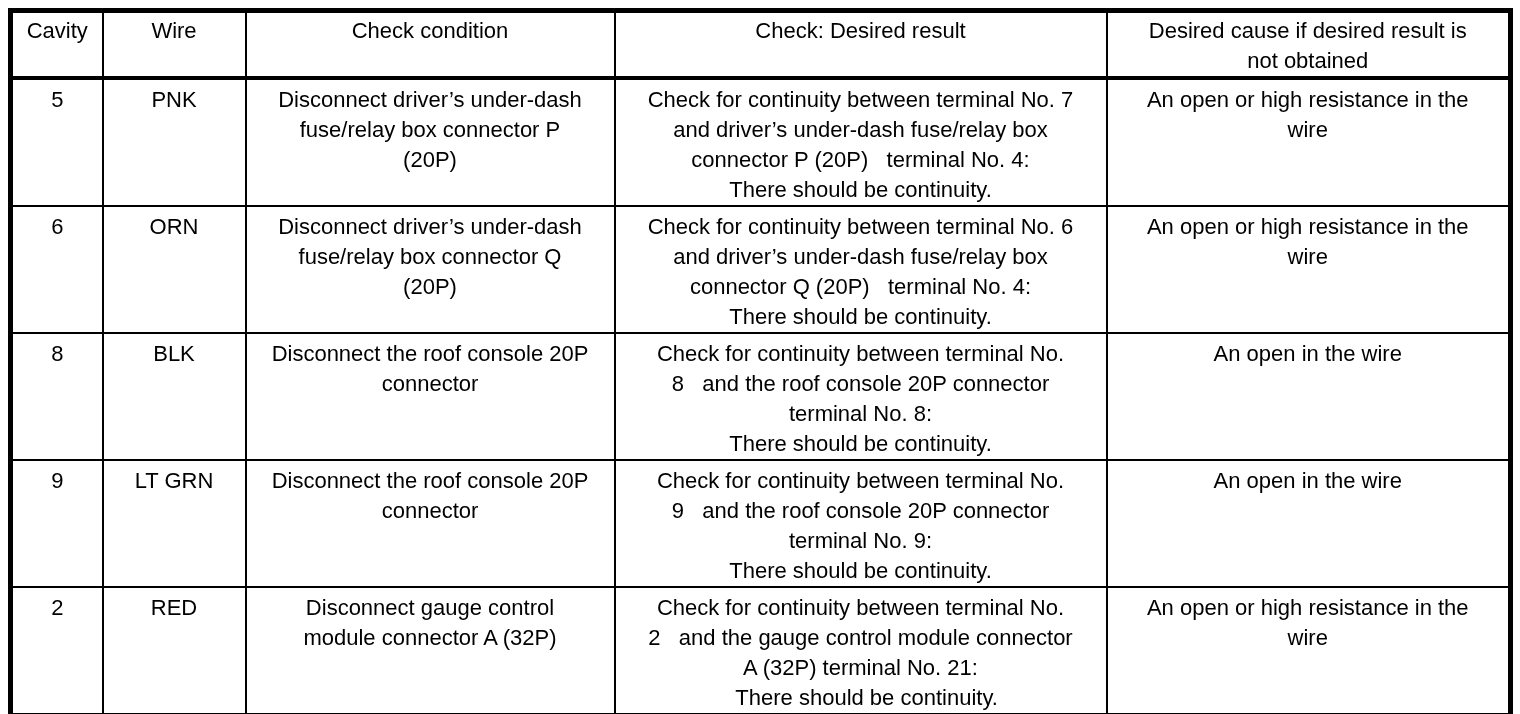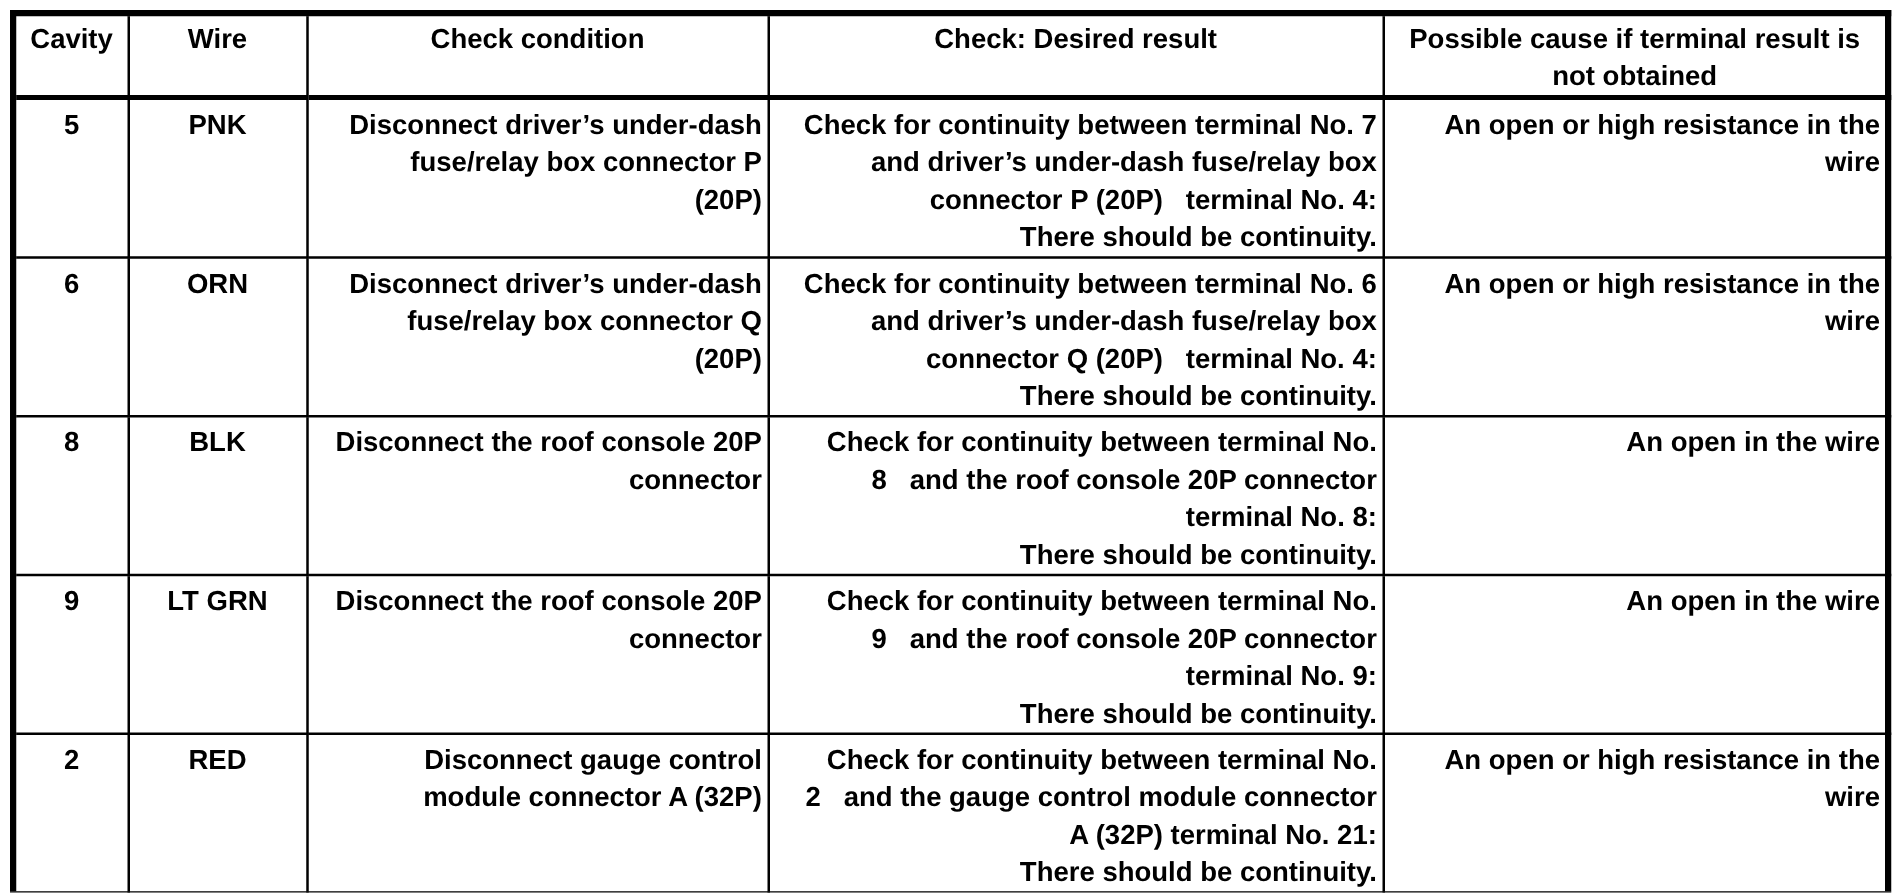--- a/index.html
+++ b/index.html
@@ -22,21 +22,21 @@
     width: 1500px;
     border: 5px solid #000000;
     border-bottom-width: 6px;
     background: #ffffff;
   }
   table.test-table th,
   table.test-table td {
     border: 2px solid #000000;
     font-size: 22px;
     line-height: 30px;
-    font-weight: 700;
+    font-weight: 400;
     vertical-align: top;
     box-sizing: border-box;
     overflow: hidden;
   }
   table.test-table thead th {
     border-bottom-width: 4px;
     height: 60px;
     text-align: center;
     padding: 3px 4px 0 4px;
     white-space: pre-wrap;
@@ -45,21 +45,21 @@
     height: 126px;
   }
   table.test-table td {
     padding: 5px 4px 0 4px;
     white-space: pre-wrap;
   }
   td.c-center {
     text-align: center;
   }
   td.c-left {
-    text-align: right;
+    text-align: center;
     padding-left: 6px;
   }
 </style>
 </head>
 <body>
 
 <div class="page">
   <table class="test-table">
     <colgroup>
       <col style="width:92px">
@@ -67,21 +67,21 @@
       <col style="width:369px">
       <col style="width:492px">
       <col style="width:404px">
     </colgroup>
     <thead>
       <tr>
         <th>Cavity</th>
         <th>Wire</th>
         <th>Check condition</th>
         <th>Check: Desired result</th>
-        <th>Possible cause if terminal result is
+        <th>Desired cause if desired result is
 not obtained</th>
       </tr>
     </thead>
     <tbody>
       <tr>
         <td class="c-center">5</td>
         <td class="c-center">PNK</td>
         <td class="c-left">Disconnect driver’s under-dash
 fuse/relay box connector P
 (20P)</td>

